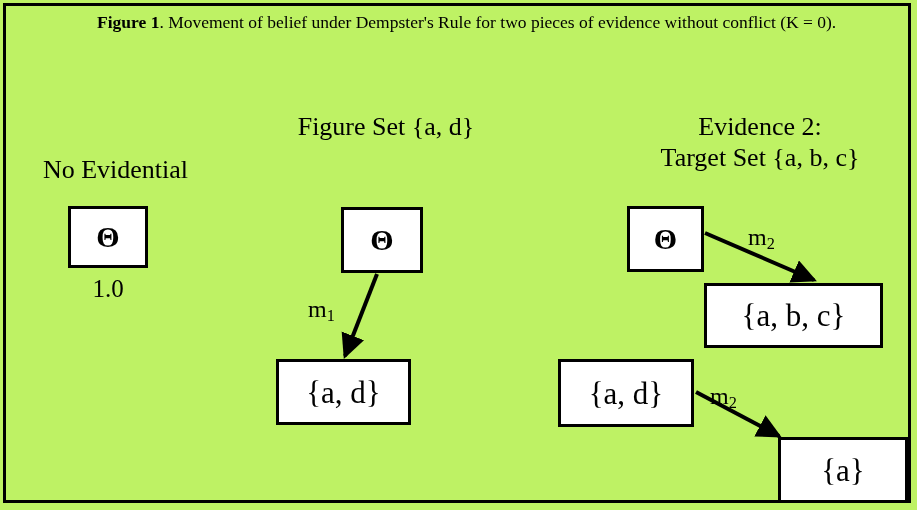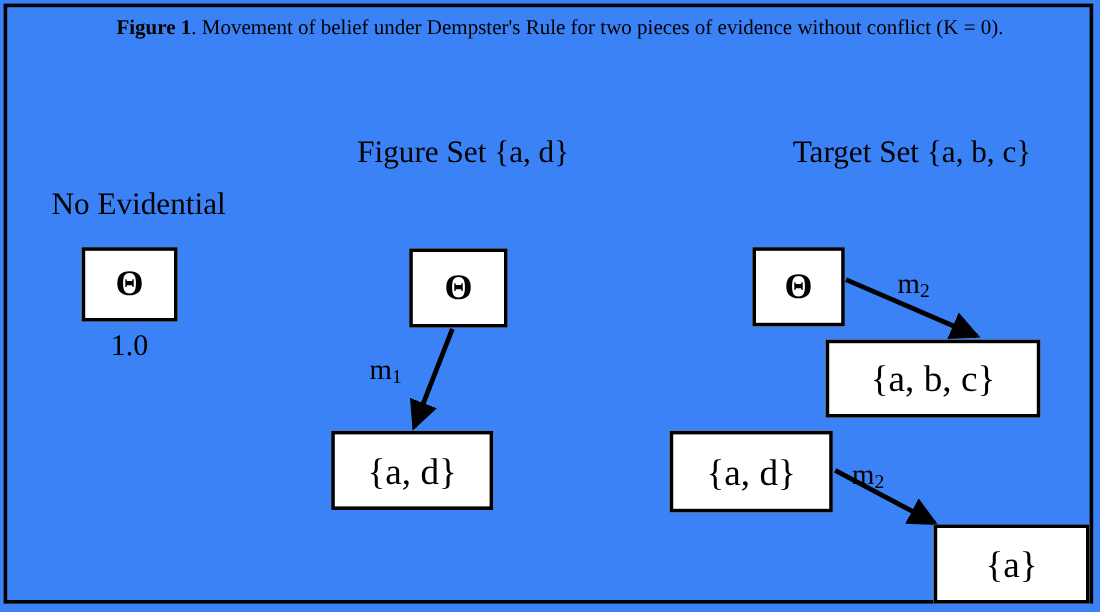--- a/index.html
+++ b/index.html
@@ -5,21 +5,21 @@
 <style>
   html, body {
     margin: 0;
     padding: 0;
     background: #ffffff;
   }
   #figure-root {
     position: relative;
     width: 917px;
     height: 510px;
-    background: #3b82f6;
+    background: #bef264;
     overflow: hidden;
     font-family: "Liberation Serif", "DejaVu Serif", serif;
     color: #000000;
   }
   
   #outer-frame {
     position: absolute;
     left: 3px;
     top: 3px;
     width: 908px;
@@ -72,21 +72,21 @@
     font-size: 31px;
     line-height: 1;
     white-space: nowrap;
   }
 
   
   #box-theta-0   { left: 68px;  top: 206px; width: 80px;  height: 62px; }
   #box-theta-1   { left: 341px; top: 207px; width: 82px;  height: 66px; }
   #box-ad-1      { left: 276px; top: 359px; width: 135px; height: 66px; }
   #box-theta-2   { left: 627px; top: 206px; width: 77px;  height: 66px; }
-  #box-abc-2     { left: 688px; top: 283px; width: 179px; height: 65px; }
+  #box-abc-2     { left: 704px; top: 283px; width: 179px; height: 65px; }
   #box-ad-2      { left: 558px; top: 359px; width: 136px; height: 68px; }
   #box-a-2       { left: 778px; top: 437px; width: 130px; height: 66px; }
 
   
   #mass-initial {
     position: absolute;
     left: 68px;
     top: 275px;
     width: 80px;
     text-align: center;
@@ -132,20 +132,21 @@
 
   <div class="col-heading" id="heading-col1">
     <span class="line1">No Evidential</span>
   </div>
 
   <div class="col-heading" id="heading-col2">
     <span class="line2">Figure Set {a, d}</span>
   </div>
 
   <div class="col-heading" id="heading-col3">
+    <span class="line1">Evidence 2:</span>
     <span class="line2">Target Set {a, b, c}</span>
   </div>
 
   <svg id="arrow-layer" viewBox="0 0 917 510" xmlns="http://www.w3.org/2000/svg">
     <defs>
       <marker id="arrowhead" markerWidth="7" markerHeight="7" refX="5.4" refY="3.0" orient="auto" markerUnits="strokeWidth">
         <path d="M0,0 L6.2,3.0 L0,6.0 z" fill="#000000"></path>
       </marker>
     </defs>
     <line x1="377" y1="274" x2="345" y2="356" stroke="#000000" stroke-width="4" marker-end="url(#arrowhead)"></line>

